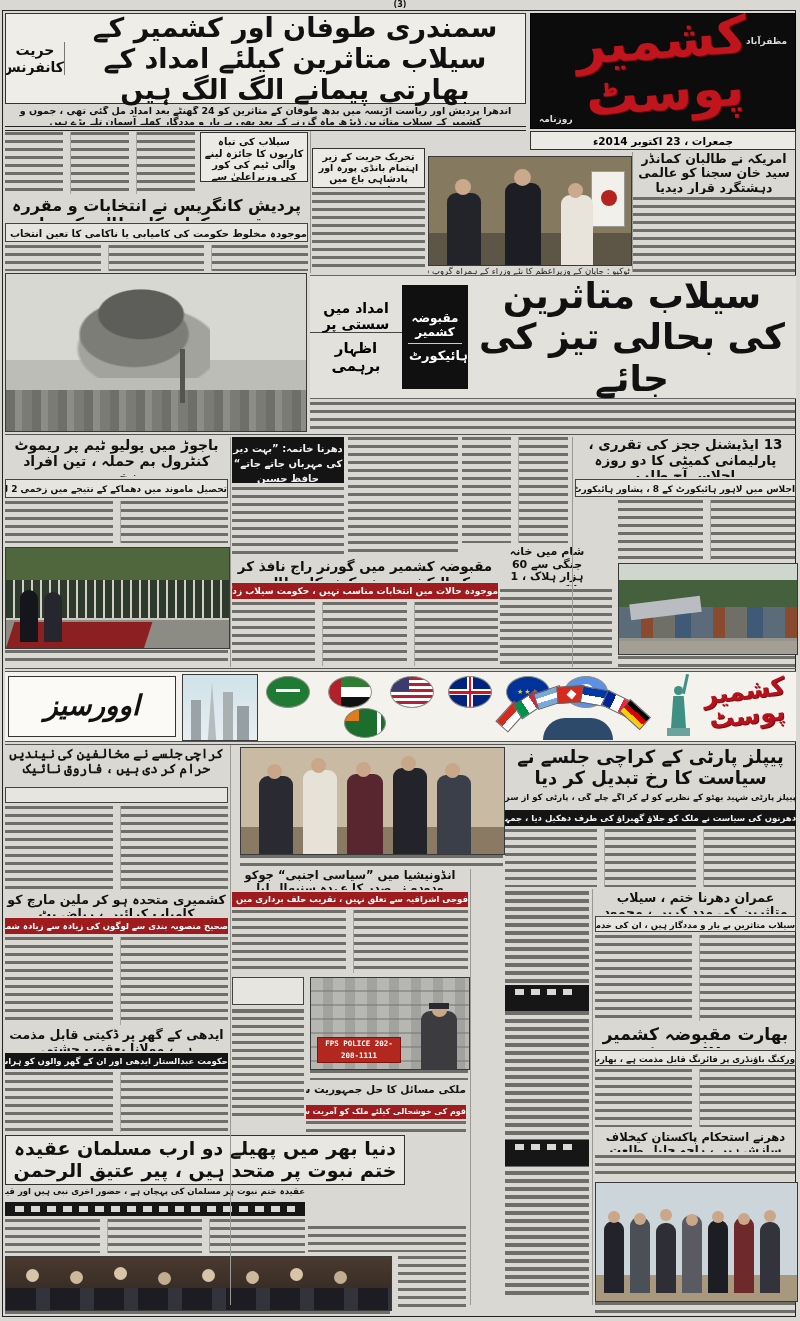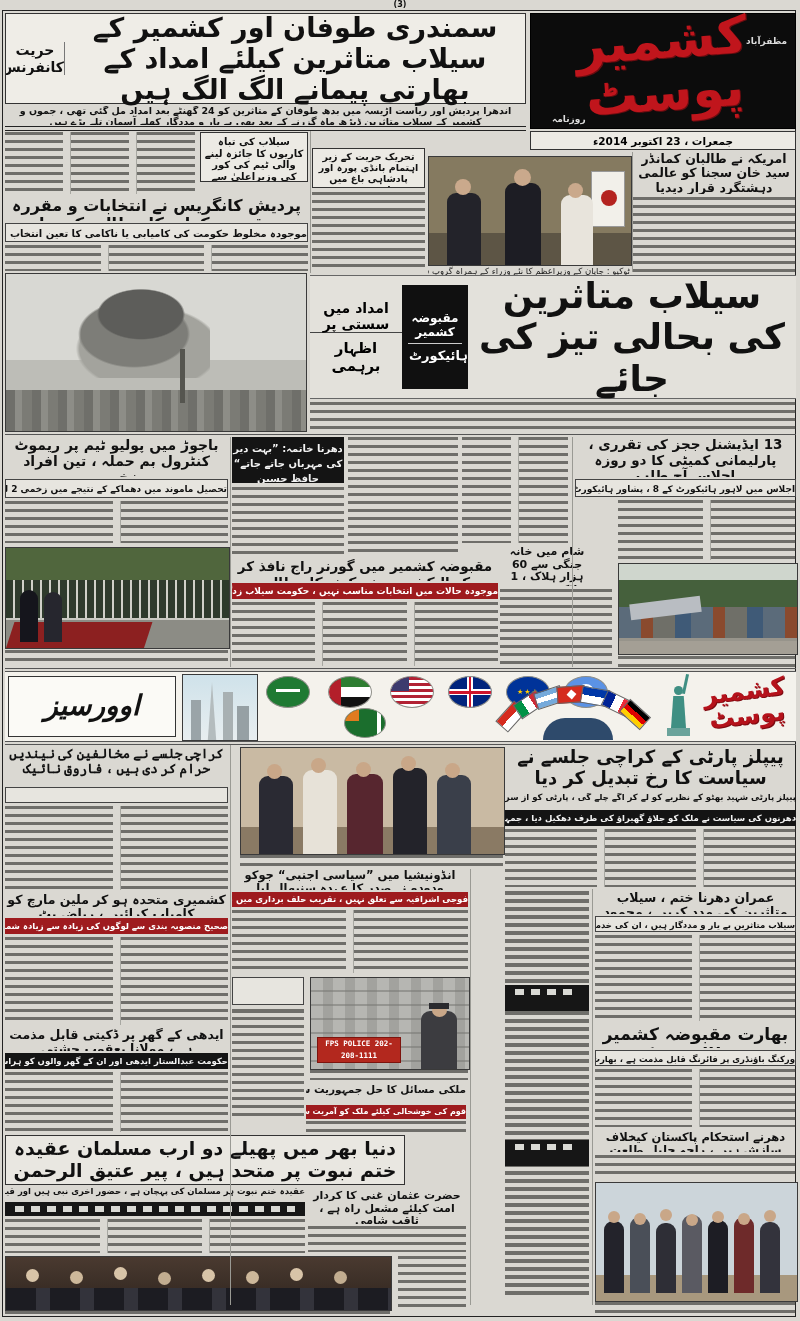--- a/index.html
+++ b/index.html
@@ -44,21 +44,21 @@
 </head>
 <body>
 
 <div class="page rtl">
   <div class="frame abs"></div>
 
   <div class="abs" style="left:370px;top:0;width:60px;height:10px;font-size:8px;font-weight:bold;text-align:center;color:#111;">(3)</div>
 
   <div class="abs mast" style="left:530px;top:13px;width:266px;height:116px;">
     <div class="urdu rtl">کشمیر پوسٹ</div>
-    <div class="small rtl" style="left:21px;bottom:4px;">روزنامہ</div>
+    <div class="small rtl" style="left:8px;bottom:4px;">روزنامہ</div>
     <div class="small rtl" style="right:8px;top:22px;">مظفرآباد</div>
   </div>
   <div class="abs box rtl" style="left:530px;top:131px;width:266px;height:19px;font-size:10.5px;font-weight:bold;text-align:center;line-height:19px;">جمعرات ، 23 اکتوبر 2014ء</div>
 
   <div class="abs" style="left:5px;top:13px;width:521px;height:91px;border:1px solid #333;background:#efede7;display:flex;">
     <div class="hd rtl" style="flex:1;font-size:27px;padding:2px 4px;align-self:center;">سمندری طوفان اور کشمیر کے سیلاب متاثرین کیلئے امداد کے بھارتی پیمانے الگ الگ ہیں</div>
     <div class="hd rtl" style="width:58px;font-size:14px;align-self:center;border-right:1px solid #777;">حریت کانفرنس</div>
   </div>
   <div class="abs hd rtl" style="left:5px;top:106px;width:521px;height:19px;font-size:9.5px;font-weight:bold;">آندھرا پردیش اور ریاست اڑیسہ میں بدھ طوفان کے متاثرین کو 24 گھنٹے بعد امداد مل گئی تھی ، جموں و کشمیر کے سیلاب متاثرین ڈیڑھ ماہ گزرنے کے بعد بھی بے یار و مددگار کھلے آسمان تلے پڑے ہیں</div>
   <div class="hline2 abs" style="left:5px;top:126px;width:521px;"></div>
@@ -293,21 +293,20 @@
     <div class="abs" style="right:20px;bottom:60px;width:20px;height:6px;background:#2a2a2e;"></div>
     <div class="abs" style="left:6px;bottom:6px;width:84px;height:26px;background:#b3281e;border:1px solid #7c140e;
          color:#fff;font-weight:bold;font-size:7.5px;text-align:center;line-height:1.6;font-family:'DejaVu Sans Mono','Liberation Mono',monospace;">FPS POLICE 202-208-1111</div>
   </div>
   <div class="abs greek" style="left:310px;top:1070px;width:158px;height:10px;"></div>
 
   <div class="abs hd rtl" style="left:306px;top:1083px;width:160px;height:20px;font-size:10.5px;white-space:nowrap;">ملکی مسائل کا حل جمہوریت سے ہی ممکن ہے ، راجہ شوکت</div>
   <div class="abs barR rtl" style="left:306px;top:1105px;width:160px;height:14px;font-size:8px;line-height:14px;">قوم کی خوشحالی کیلئے ملک کو آمریت سے آزاد کرایا</div>
   <div class="abs greek" style="left:306px;top:1121px;width:160px;height:12px;"></div>
 
-  <div class="abs hd rtl" style="left:308px;top:1190px;width:158px;height:34px;font-size:11px;">حضرت عثمان غنی کا کردار امت کیلئے مشعل راہ ہے ، ثاقب شامی</div>
   <div class="abs greek" style="left:308px;top:1226px;width:158px;height:26px;"></div>
   <div class="abs cols" style="left:398px;top:1256px;width:68px;height:56px;">
     <div></div>
   </div>
 
   <div class="abs hd rtl" style="left:505px;top:747px;width:291px;height:44px;font-size:18px;font-weight:900;">پیپلز پارٹی کے کراچی جلسے نے سیاست کا رخ تبدیل کر دیا</div>
   <div class="abs hd rtl" style="left:505px;top:793px;width:291px;height:15px;font-size:8.5px;white-space:nowrap;">پیپلز پارٹی شہید بھٹو کے نظریے کو لے کر آگے چلے گی ، پارٹی کو از سر نو طریقے سے ایک بنیادی مشاورت کی ضرورت ہے</div>
   <div class="abs barB rtl" style="left:505px;top:810px;width:291px;height:16px;font-size:8.5px;line-height:16px;">دھرنوں کی سیاست نے ملک کو جلاؤ گھیراؤ کی طرف دھکیل دیا ، جمہوریت پر آنچ نہیں آنے دیں گے ، چیئرپرسن پی پی وائے خواتین ونگ</div>
   <div class="abs cols" style="left:505px;top:829px;width:291px;height:58px;">
     <div></div>

